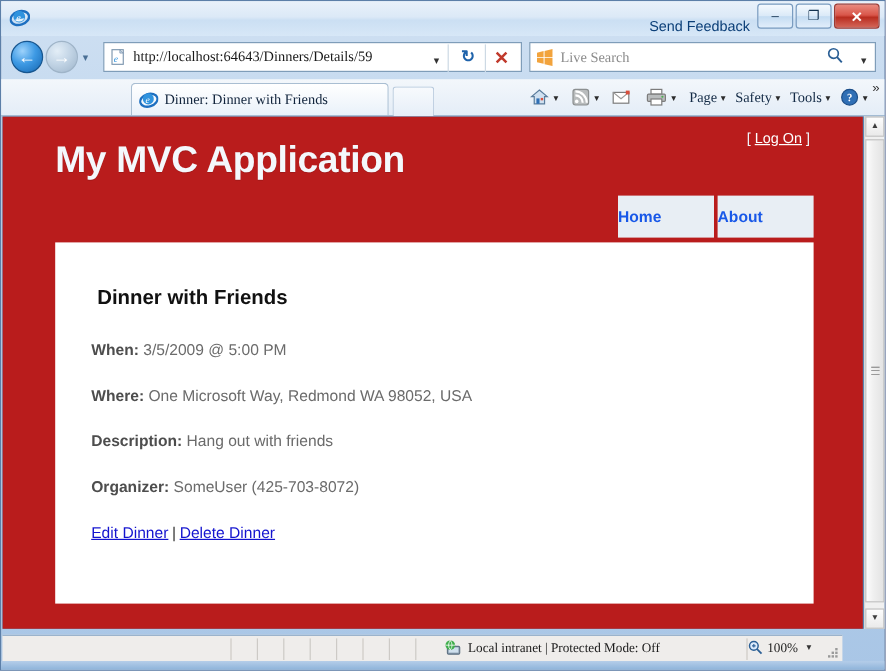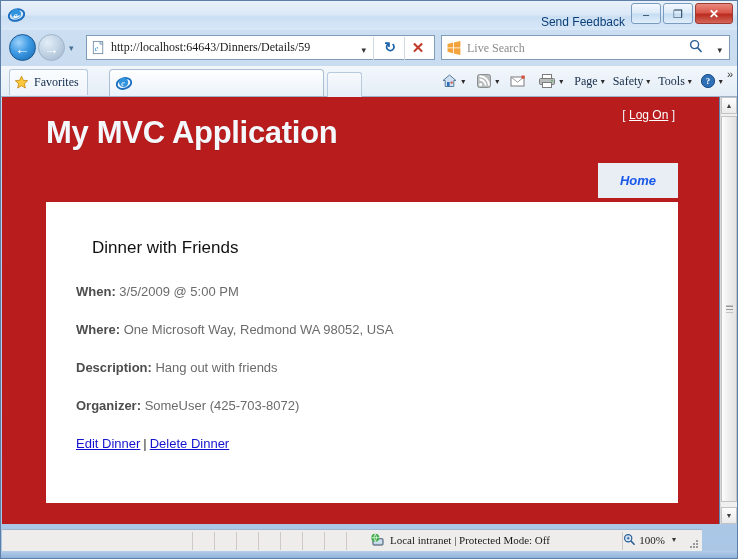--- a/index.html
+++ b/index.html
@@ -221,36 +221,35 @@
   #logon-link {
     color: #ffffff; text-decoration: underline; cursor: pointer;
   }
   #menu {
     position: absolute; right: 41px; top: 66px;
     display: flex; gap: 3px;
   }
   .menu-tab {
     width: 80px; height: 35px;
     background: #e8eef4;
-    display: flex; align-items: center; justify-content: center;
+    display: flex; align-items: center; 
     font-size: 13px; font-weight: bold; color: #1858e8;
     cursor: pointer;
-    font-style: italic;
   }
   #content-box {
     position: absolute; left: 44px; top: 105px;
     width: 632px; height: 301px;
     background: #ffffff;
   }
   #content-inner {
     position: absolute; left: 30px; top: 36px; right: 24px;
   }
   #dinner-title {
-    font-size: 17px; font-weight: normal; color: #111111;
-    margin: 0 0 26px 16px;
+    font-size: 17px; font-weight: bold; color: #111111;
+    margin: 0 0 26px 5px;
   }
   .field-row {
     font-size: 13px; color: #6b6b6b; margin-bottom: 23px;
     font-family: "Liberation Sans", sans-serif;
   }
   .field-label { font-weight: bold; color: #4d4d4d; text-align: right; }
   #actions { font-size: 13px; color: #444444; margin-top: 2px; }
   #actions a { color: #1313cf; text-decoration: underline; cursor: pointer; }
   #actions .sep { color: #333333; padding: 0 3px; }
 
@@ -378,33 +377,28 @@
       <div id="search-placeholder">Live Search</div>
       <svg id="search-go" width="14" height="15" viewBox="0 0 14 15">
         <circle cx="5.6" cy="5.6" r="4" fill="none" stroke="#2b5f95" stroke-width="1.4"></circle>
         <line x1="8.6" y1="8.6" x2="12.5" y2="13" stroke="#2b5f95" stroke-width="1.6"></line>
       </svg>
       <div id="search-caret">▾</div>
     </div>
   </div>
 
   <div id="cmdbar">
-    <div id="favorites-btn">
-      <svg width="15" height="15" viewBox="0 0 16 16">
-        <path d="M8 1.3 L9.9 5.6 L14.6 6.1 L11.1 9.2 L12.1 13.9 L8 11.4 L3.9 13.9 L4.9 9.2 L1.4 6.1 L6.1 5.6 Z" fill="#fcc83c" stroke="#c98b12" stroke-width="0.9" stroke-linejoin="round"></path>
-      </svg>
-      <span id="favorites-label">Favorites</span>
-    </div>
 
     <div id="browser-tab">
       <svg width="16" height="16" viewBox="0 0 16 16">
         <ellipse cx="8" cy="8.5" rx="7.4" ry="5.2" fill="none" stroke="#1d6fc0" stroke-width="1.9" transform="rotate(-18 8 8.5)"></ellipse>
         <circle cx="7.6" cy="7.4" r="4.6" fill="#2f93de"></circle>
         <text x="5.3" y="11" font-size="8" font-family="Liberation Serif, serif" fill="#ffffff" font-style="italic">e</text>
       </svg>
+      <span id="browser-tab-label">Dinner: Dinner with Friends</span>
     </div>
 
     <div id="newtab-btn"></div>
 
     <div id="cmd-icons">
       <div class="cmd-item">
         <svg width="17" height="16" viewBox="0 0 17 16">
           <path d="M8.5 2 L15 7.5 H12.8 V13.5 H4.2 V7.5 H2 Z" fill="#cfe0f0" stroke="#5a7c9c" stroke-width="1"></path>
           <rect x="6" y="9" width="2.6" height="4.5" fill="#2f6fb5"></rect>
           <rect x="9.6" y="8.6" width="2" height="2" fill="#d94f3d"></rect>
@@ -465,20 +459,23 @@
 
   <div id="viewport">
     <div id="page">
 
       <div id="page-header">
         <div id="site-title">My MVC Application</div>
         <div id="logon-wrap"><span>[ </span><span id="logon-link">Log On</span><span> ]</span></div>
         <div id="menu">
           <div class="menu-tab">
             <span>Home</span>
+          </div>
+          <div class="menu-tab">
+            <span>About</span>
           </div>
         </div>
       </div>
 
       <div id="content-box">
         <div id="content-inner">
           <h2 id="dinner-title">Dinner with Friends</h2>
 
           <div class="field-row">
             <span class="field-label">When:</span>

